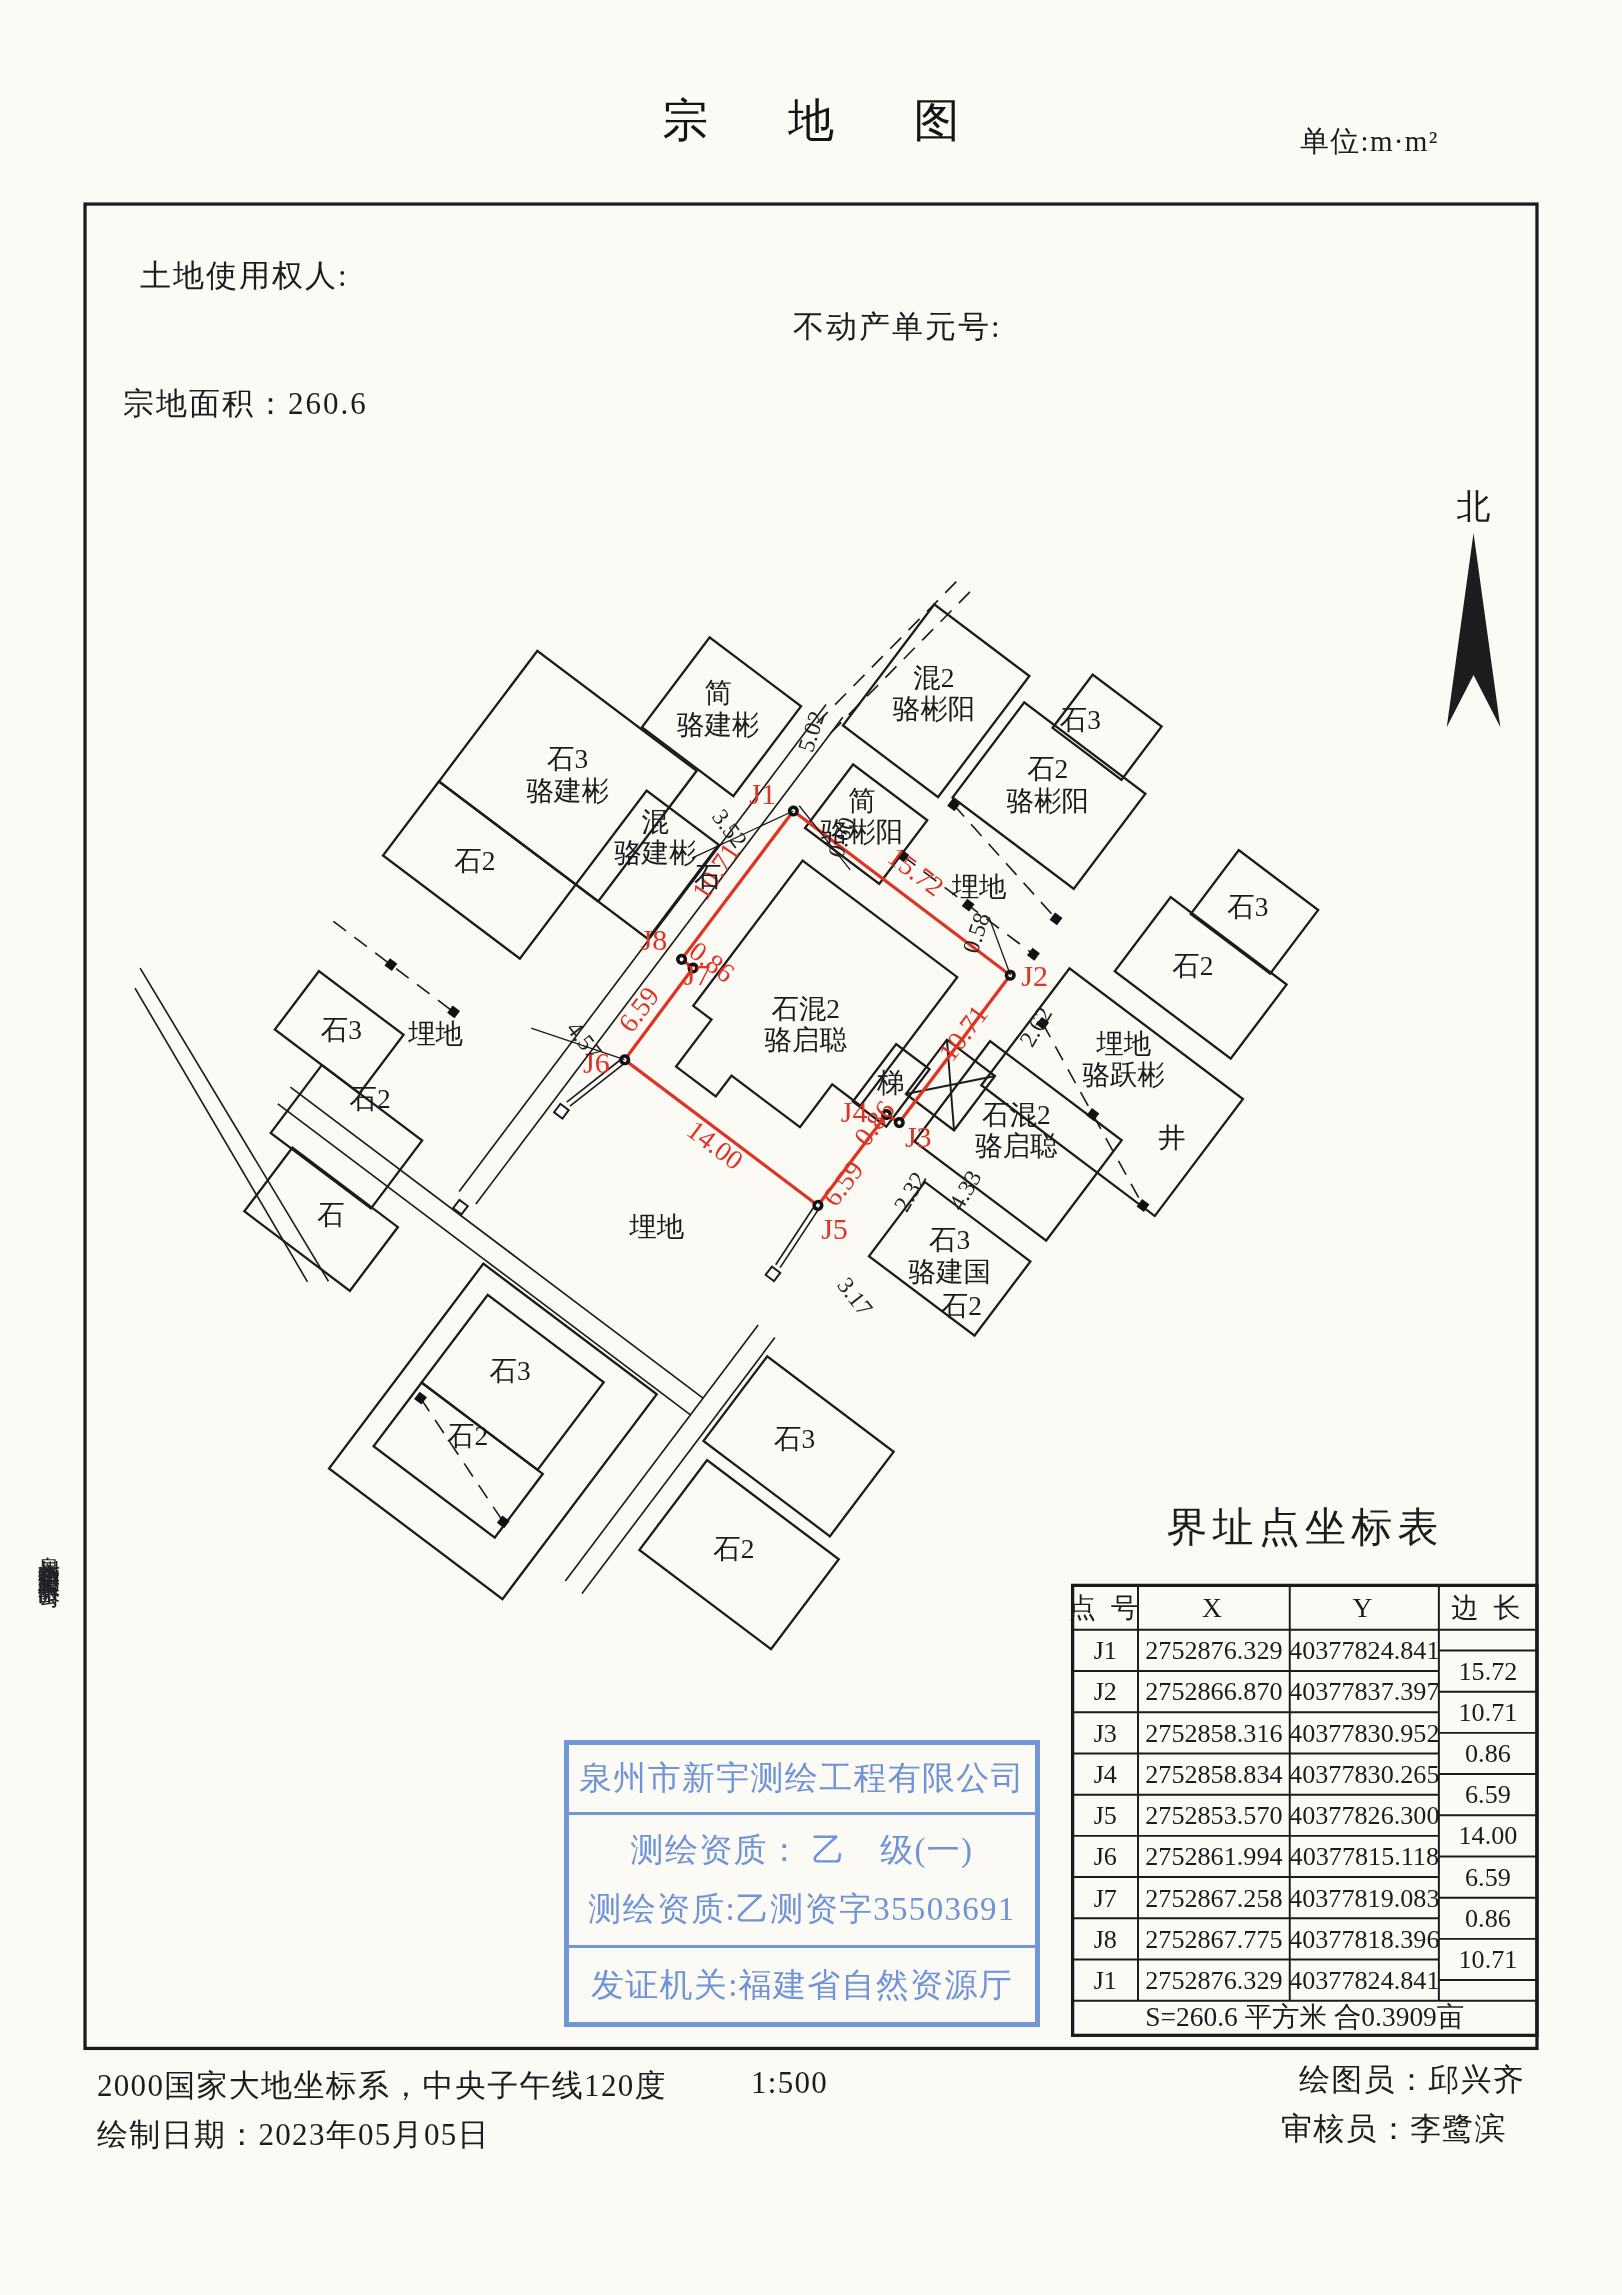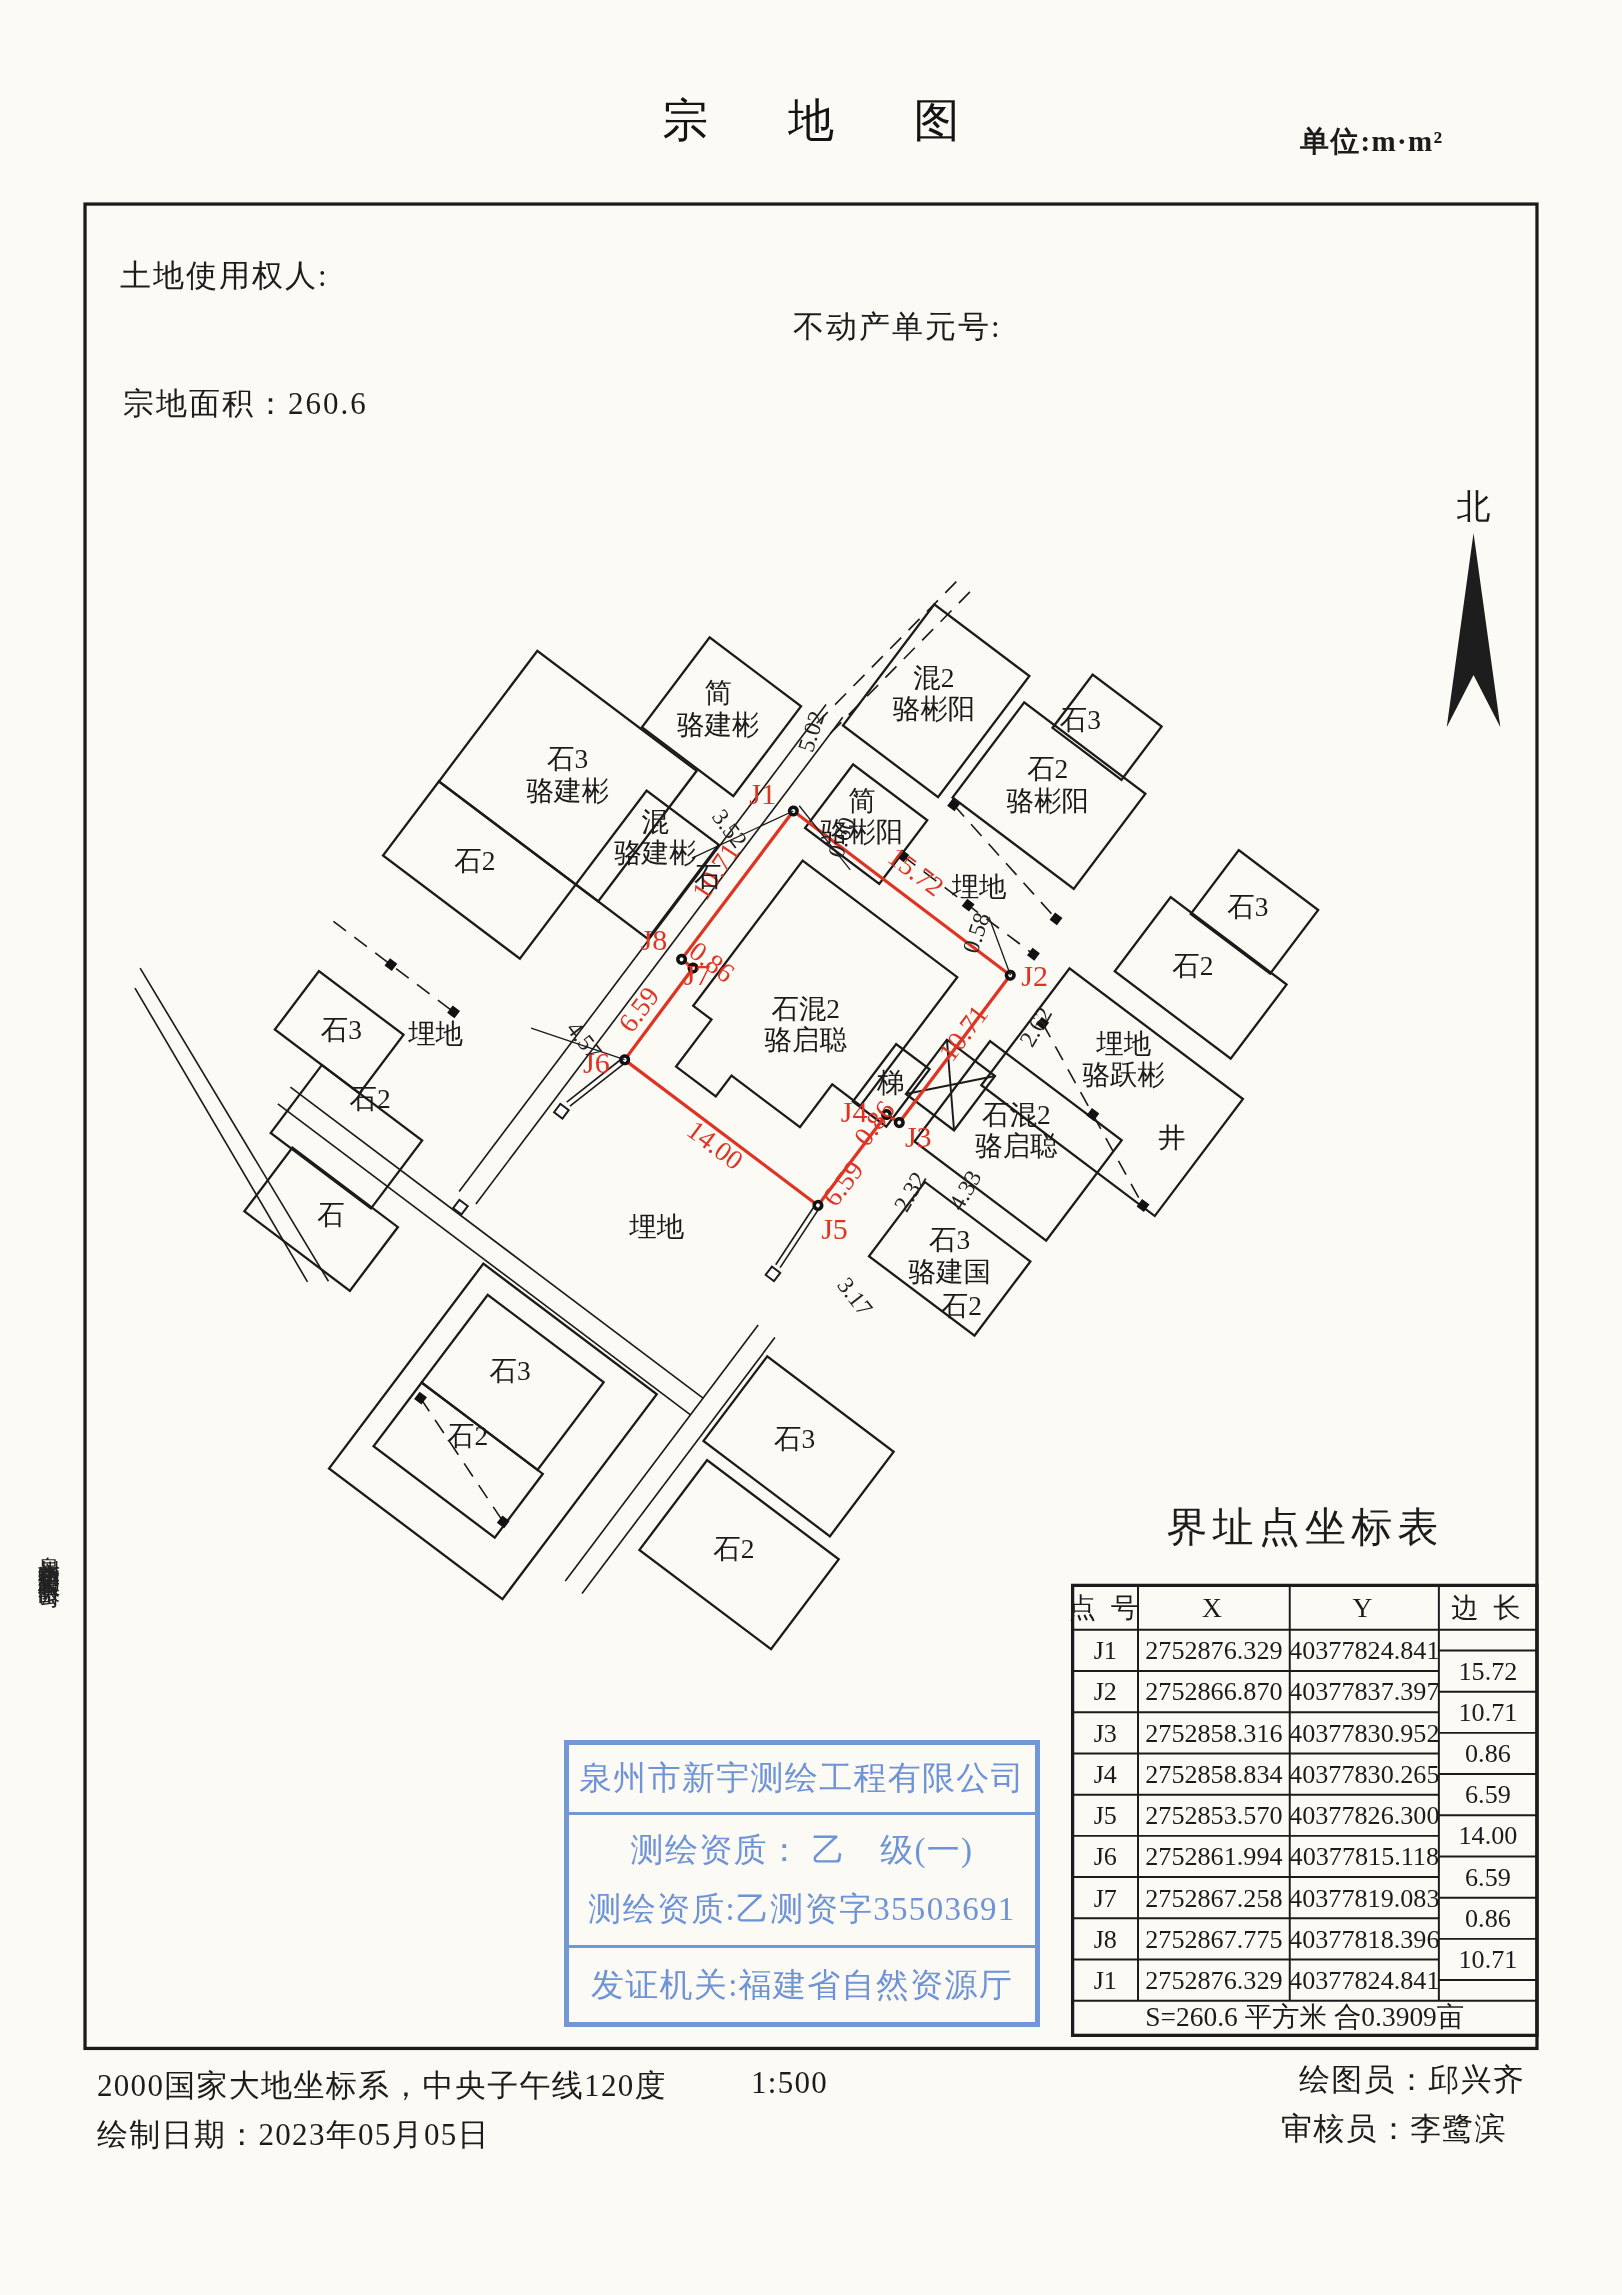--- a/index.html
+++ b/index.html
@@ -1,23 +1,23 @@
 <!DOCTYPE html>
 <html style="font-size:10.5px"><head>
 <meta charset="utf-8">
 <style>
   html,body{margin:0;padding:0;background:#e8e6df;}
   .page{position:relative;width:1622px;height:2295px;background:#fbfaf5;
         font-family:"Liberation Serif", serif;color:#1c1c1c;overflow:hidden;}
   .abs{position:absolute;}
   .title{left:0;top:90px;width:1622px;text-align:center;font-size:46px;
          letter-spacing:34px;text-indent:34px;color:#141414;}
-  .unit{left:1300px;top:122px;font-size:29px;font-weight:bold;letter-spacing:1.3px;text-align:center;}
+  .unit{left:1300px;top:122px;font-size:29px;font-weight:normal;letter-spacing:1.3px;text-align:center;}
   .field{font-size:31px;letter-spacing:2px;}
-  .f-landuser{left:120px;top:255px;}
+  .f-landuser{left:140px;top:255px;}
   .f-estate{left:793px;top:306px;}
   .f-area{left:123px;top:383px;}
   .company-vert{left:34px;top:1539px;height:301px;font-size:22px;
     writing-mode:vertical-rl;text-orientation:upright;letter-spacing:2.6px;color:#222;}
   .tbl-title{left:1073px;top:1500px;width:464px;text-align:center;font-size:41px;letter-spacing:5.2px;}
   .footer{font-size:31px;letter-spacing:1.3px;}
   .f-crs{left:97px;top:2065px;}
   .f-scale{left:751px;top:2065px;}
   .f-date{left:97px;top:2114px;}
   .f-drafter{left:1281px;top:2059px;margin-left:18px;}

